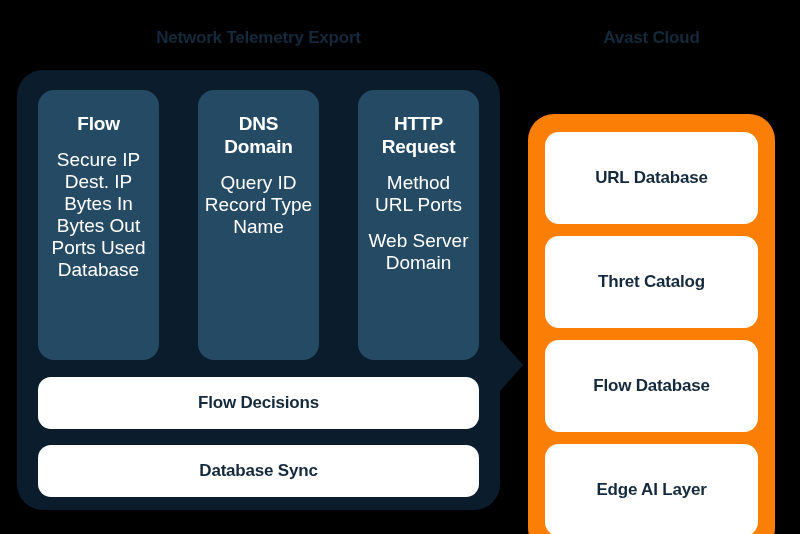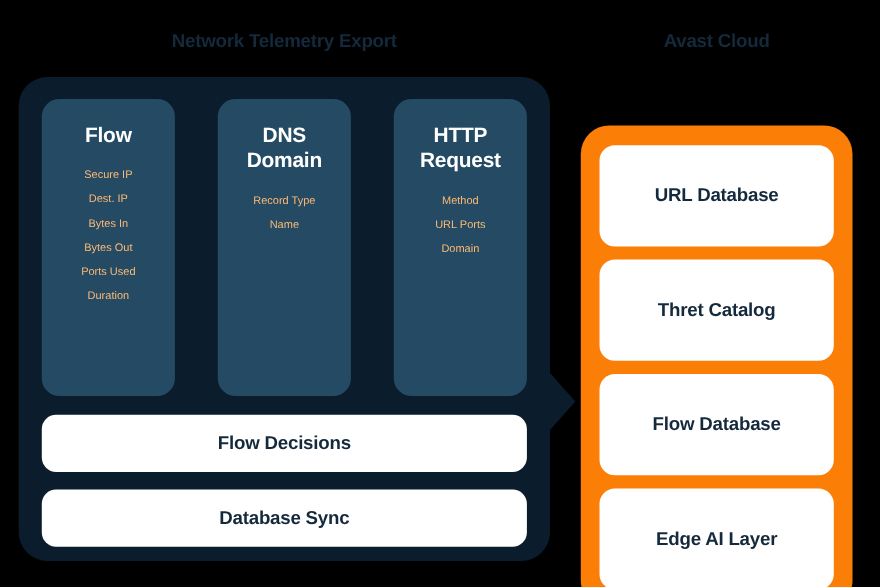--- a/index.html
+++ b/index.html
@@ -80,22 +80,22 @@
     font-weight: bold;
     font-size: 19px;
     line-height: 23px;
     margin: 0 0 6px;
     letter-spacing: -0.2px;
   }
   .card-fields {
     margin-top: 14px;
   }
   .card-field {
-    color: #fdba74;
-    font-size: 10px;
+    color: #ffffff;
+    font-size: 19px;
     line-height: 22px;
     white-space: nowrap;
   }
   .card-field.spaced { margin-top: 14px; }
   .card-field.tight-top { margin-top: 0; }
 
   .white-bar {
     position: absolute;
     left: 21px;
     width: 441px;
@@ -160,37 +160,39 @@
     <div class="card-row">
 
       <div class="telemetry-card">
         <div class="card-title">Flow</div>
         <div class="card-fields">
           <div class="card-field">Secure IP</div>
           <div class="card-field">Dest. IP</div>
           <div class="card-field">Bytes In</div>
           <div class="card-field">Bytes Out</div>
           <div class="card-field">Ports Used</div>
-          <div class="card-field">Duration</div>
+          <div class="card-field">Database</div>
         </div>
       </div>
 
       <div class="telemetry-card">
         <div class="card-title">DNS Domain</div>
         <div class="card-fields">
+          <div class="card-field">Query ID</div>
           <div class="card-field">Record Type</div>
           <div class="card-field">Name</div>
         </div>
       </div>
 
       <div class="telemetry-card">
         <div class="card-title">HTTP Request</div>
         <div class="card-fields">
           <div class="card-field">Method</div>
           <div class="card-field">URL Ports</div>
+          <div class="card-field spaced">Web Server</div>
           <div class="card-field tight-top">Domain</div>
         </div>
       </div>
 
     </div>
 
     <div class="white-bar" id="bar-flow-decisions">Flow Decisions</div>
 
     <div class="white-bar" id="bar-database-sync">Database Sync</div>
 

